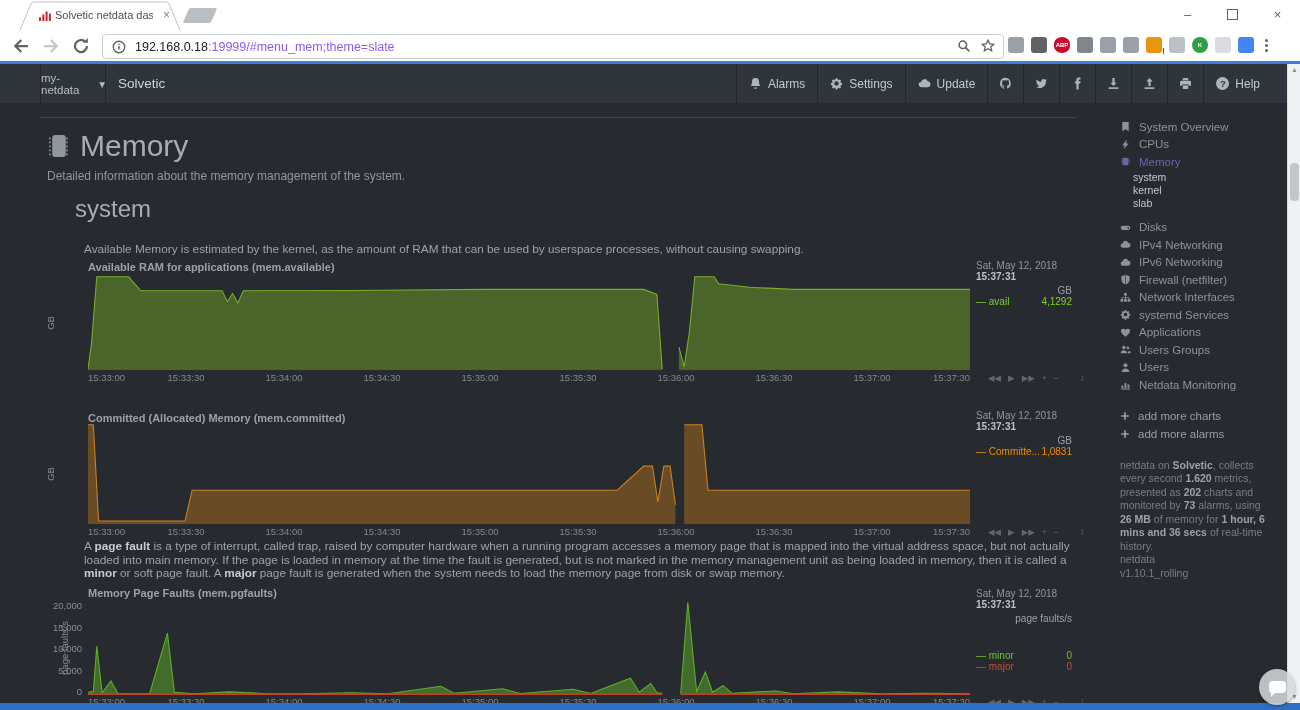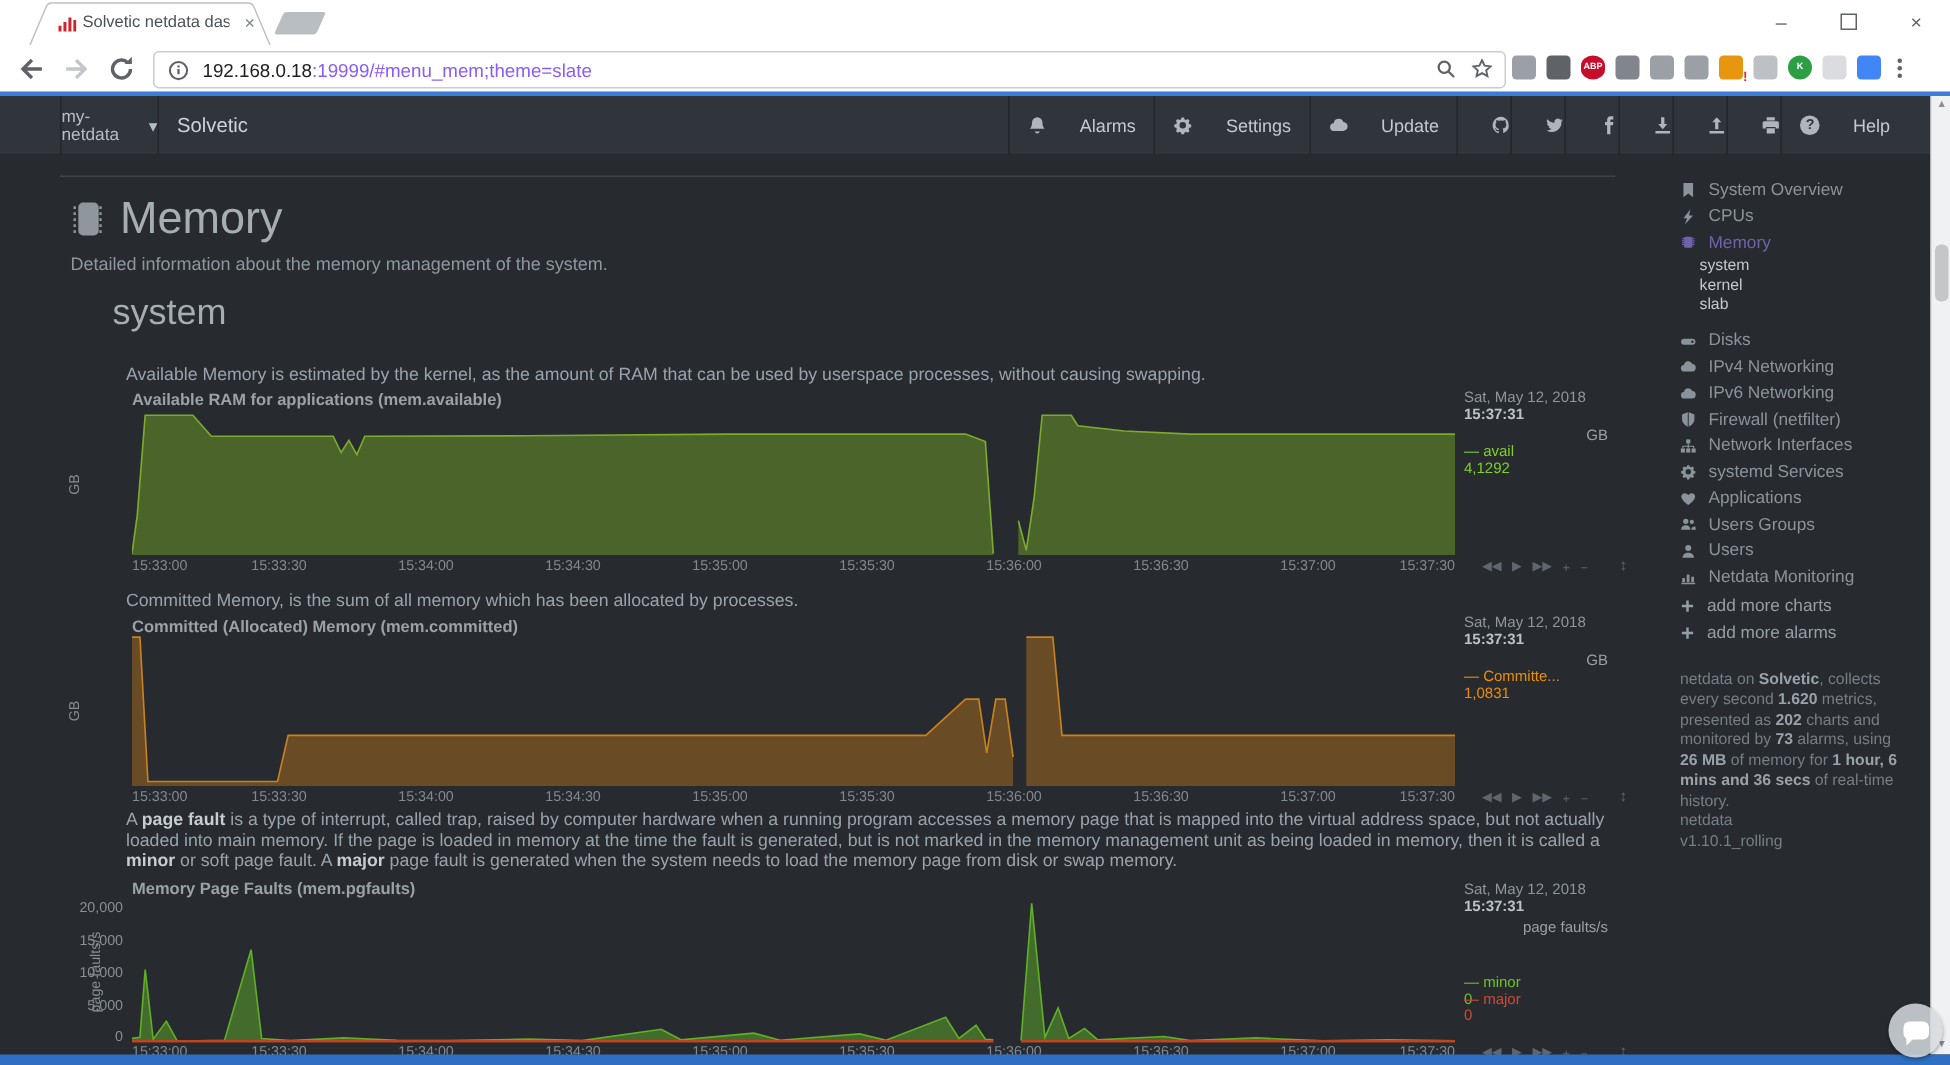--- a/index.html
+++ b/index.html
@@ -40,21 +40,21 @@
   .kebab i{width:3px;height:3px;border-radius:50%;background:#5f6368;}
 
   .bluebar{position:absolute;left:0;top:61px;width:1300px;height:3px;background:#3b7dd8;}
 
   
   .navbar{position:absolute;left:0;top:64px;width:1300px;height:39px;background:#30353b;border-bottom:1px solid #191c1f;}
   .nd-dd{position:absolute;left:40px;top:0;width:64px;height:39px;border-left:1px solid #23272b;border-right:1px solid #23272b;
     display:flex;align-items:center;justify-content:center;gap:4px;color:#b6bec5;font-size:11.5px;}
   .brand{position:absolute;left:118px;top:0;height:39px;display:flex;align-items:center;color:#ccd3d9;font-size:13.5px;}
   .nav-right{position:absolute;right:28px;top:0;height:39px;display:flex;}
-  .nbtn{height:39px;display:flex;align-items:center;justify-content:flex-end;gap:22px;border-left:1px solid #23272b;
+  .nbtn{height:39px;display:flex;align-items:center;justify-content:center;gap:6px;border-left:1px solid #23272b;
     color:#c2cad0;font-size:12px;padding:0 12px;}
   .nbtn.icon-only{width:35px;padding:0;}
   .nbtn .ic{width:13px;height:13px;color:#aeb6bc;}
   .qcirc{width:13px;height:13px;border-radius:50%;background:#aeb6bc;color:#30353b;font-size:9.5px;font-weight:bold;
     display:flex;align-items:center;justify-content:center;}
 
   
   .main{position:absolute;left:0;top:103px;width:1300px;height:607px;background:#272b30;}
   .hr{position:absolute;left:40px;top:14px;width:1037px;height:1px;background:#3f4449;}
   .h1row{position:absolute;left:47px;top:26px;display:flex;align-items:center;gap:9px;color:#a6adb3;}
@@ -70,21 +70,21 @@
   .c-title{position:absolute;left:88px;font-size:11px;font-weight:bold;color:#9aa2a8;white-space:nowrap;}
   .c-ylabel{position:absolute;font-size:9.5px;color:#878e94;transform:translate(-50%,-50%) rotate(-90deg);white-space:nowrap;}
   .yticks{position:absolute;left:24px;width:58px;display:flex;flex-direction:column;justify-content:space-between;
     align-items:flex-end;}
   .yticks span{font-size:9.5px;color:#878e94;height:10px;line-height:10px;}
   .xtick{position:absolute;font-size:9.5px;color:#81888e;white-space:nowrap;}
   .legend{position:absolute;left:976px;width:96px;font-size:10px;}
   .lg-date{color:#8f979d;}
   .lg-time{color:#bac1c7;font-weight:bold;}
   .lg-units{text-align:right;color:#9aa1a7;margin-top:3px;}
-  .lg-row{display:flex;justify-content:space-between;height:11px;line-height:11px;flex-direction:column;}
+  .lg-row{display:flex;justify-content:space-between;height:11px;line-height:11px;}
   .c-toolbar{position:absolute;left:988px;display:flex;gap:7px;font-size:8.5px;color:#5f666d;align-items:center;}
   .c-toolbar .rs{margin-left:14px;font-size:10px;}
   svg.plot{position:absolute;left:88px;}
 
   
   .sidebar{position:absolute;left:1120px;top:0;width:168px;padding-top:15px;}
   .sb-item{display:flex;align-items:center;gap:8px;height:17.5px;color:#8b939a;font-size:11.5px;white-space:nowrap;}
   .sb-item .ic{width:11px;height:11px;flex:0 0 11px;}
   .sb-item.sub{height:13px;padding-left:13px;font-size:10.5px;color:#c3c9cd;}
   .sb-item.gap{margin-top:9px;}
@@ -336,21 +336,20 @@
         <div class="c-toolbar" style="top: 114px;">
           <span>◀◀</span>
           <span>▶</span>
           <span>▶▶</span>
           <span>+</span>
           <span>−</span>
           <span class="rs">↕</span>
         </div>
       </div>
 
-    <div class="para" style="top:291px;width:995px">Committed Memory, is the sum of all memory which has been allocated by processes.</div>
     <div class="chart" id="chart-1" style="top:304px;height:133px">
         <div class="c-title" style="top: 5px;">Committed (Allocated) Memory (mem.committed)</div>
         <div class="c-ylabel" style="left: 50px; top: 67px;">GB</div>
         <svg class="plot" width="882" height="100" viewBox="0 0 882 100" preserveAspectRatio="none" style="top: 17px;">
           <path d="M0.0 0.7L5.3 0.7L10.6 97.0L97.0 97.0L104.1 66.2L529.2 66.2L555.7 42.1L564.5 42.1L569.8 77.9L575.9 42.1L582.1 42.1L587.4 80.7L587.4 100L0.0 100Z" fill="rgba(172,110,25,0.5)"></path>
           <path d="M0.0 0.7L5.3 0.7L10.6 97.0L97.0 97.0L104.1 66.2L529.2 66.2L555.7 42.1L564.5 42.1L569.8 77.9L575.9 42.1L582.1 42.1L587.4 80.7" fill="none" stroke="#c8821c" stroke-width="1.1"></path>
           <path d="M596.2 0.7L613.9 0.7L620.0 66.2L882.0 66.2L882.0 100L596.2 100Z" fill="rgba(172,110,25,0.5)"></path>
           <path d="M596.2 0.7L613.9 0.7L620.0 66.2L882.0 66.2" fill="none" stroke="#c8821c" stroke-width="1.1"></path>
         </svg>
         <span class="xtick" style="top: 119px; left: 88px;">15:33:00</span>
@@ -555,21 +554,21 @@
           <span class="ic">
             <svg viewBox="0 0 12 12">
               <path d="M1 10.4h10v1.1H1z" fill="currentColor"></path>
               <rect x="1.6" y="7" width="2" height="3" fill="currentColor"></rect>
               <rect x="4.9" y="4.4" width="2" height="5.6" fill="currentColor"></rect>
               <rect x="8.2" y="6" width="2" height="4" fill="currentColor"></rect>
             </svg>
           </span>
           <span class="sb-label">Netdata Monitoring</span>
         </div>
-        <div class="sb-add" style="margin-top: 1px; text-align: right;">
+        <div class="sb-add" style="margin-top: 13px; text-align: right;">
           <span class="ic">
             <svg viewBox="0 0 12 12">
               <path d="M5 1.5h2V5h3.5v2H7v3.5H5V7H1.5V5H5z" fill="currentColor"></path>
             </svg>
           </span>
           <span>add more charts</span>
         </div>
         <div class="sb-add">
           <span class="ic">
             <svg viewBox="0 0 12 12">

